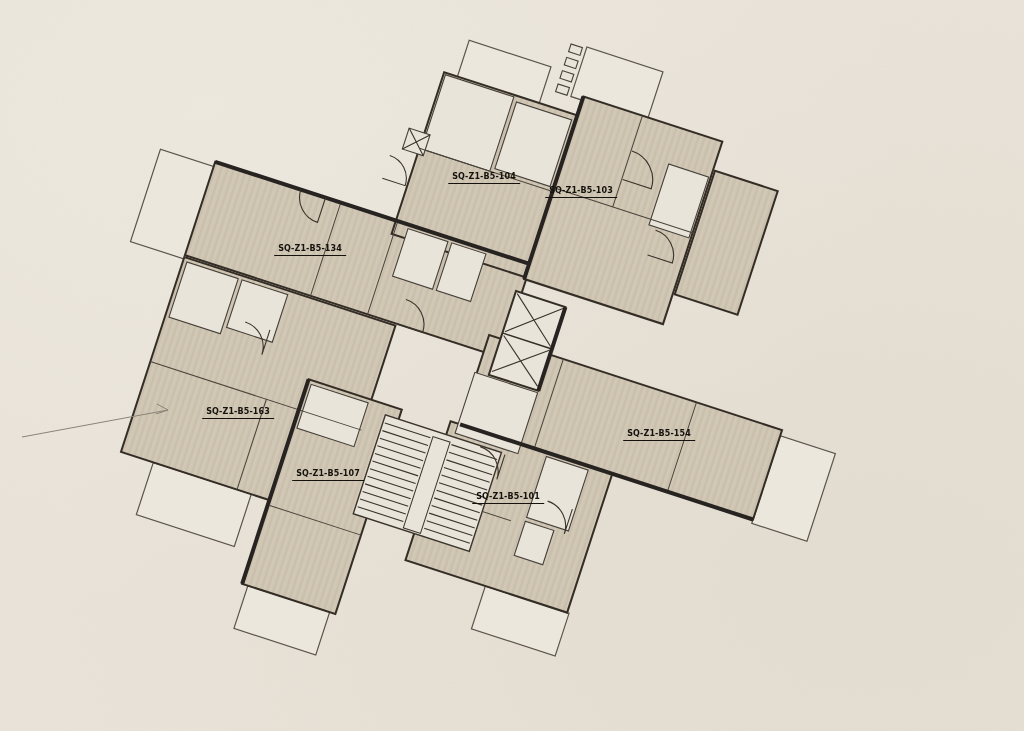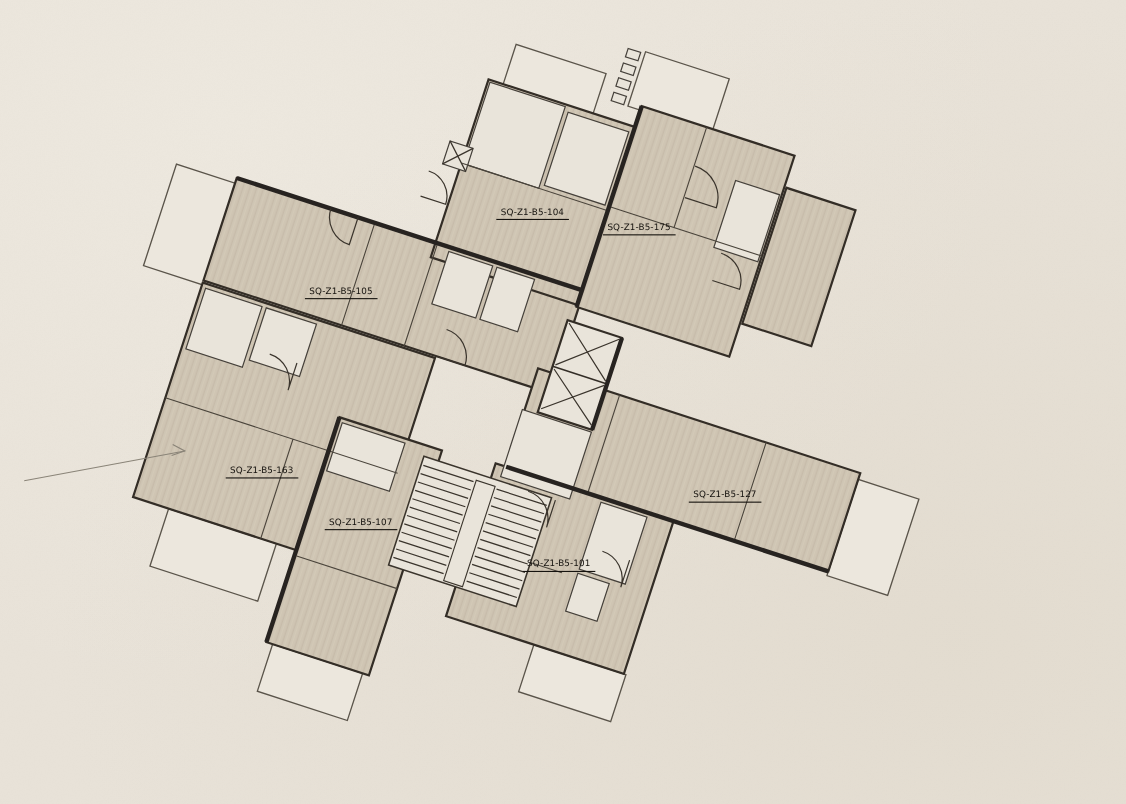--- a/index.html
+++ b/index.html
@@ -13,25 +13,24 @@
   svg{position:absolute;left:0;top:0;}
   .tan   {fill:url(#grain);stroke:#332d26;stroke-width:2;}
   .bal   {fill:#ece7dd;stroke:#5a544a;stroke-width:1.2;}
   .room  {fill:#e9e4da;stroke:#45403a;stroke-width:1.1;}
   .acc   {stroke:#272320;stroke-width:4;fill:none;}
   .part  {stroke:#4a443b;stroke-width:1;fill:none;}
   .thin  {stroke:#3a342c;stroke-width:1.1;fill:none;}
   .unit-label{
     position:absolute;
     transform:translateX(-50%);
-    font-size:8px;font-weight:normal;color:#15120e;
+    font-size:8px;font-weight:bold;color:#15120e;
     letter-spacing:.1px;white-space:nowrap;
     border-bottom:1.5px solid #15120e;
     padding:0 4px 2px 4px;
-    margin-top:16px;
   }
 </style>
 </head>
 <body>
 
 <div id="stage">
 
   <svg width="1024" height="731" viewBox="0 0 1024 731">
     <defs>
       <pattern id="grain" width="6" height="6" patternUnits="userSpaceOnUse">
@@ -154,19 +153,19 @@
       </g>
     </g>
 
     <g stroke="#8a8478" stroke-width="1" fill="none">
       <line x1="22" y1="437" x2="168" y2="410"></line>
       <path d="M157 404 L168 410 L156 414"></path>
     </g>
   </svg>
 
   <div class="unit-label" style="left:508px;top:492px">SQ-Z1-B5-101</div>
-  <div class="unit-label" style="left:659px;top:429px">SQ-Z1-B5-127</div>
-  <div class="unit-label" style="left:581px;top:186px">SQ-Z1-B5-175</div>
+  <div class="unit-label" style="left:659px;top:429px">SQ-Z1-B5-154</div>
+  <div class="unit-label" style="left:581px;top:186px">SQ-Z1-B5-103</div>
   <div class="unit-label" style="left:484px;top:172px">SQ-Z1-B5-104</div>
-  <div class="unit-label" style="left:310px;top:244px">SQ-Z1-B5-105</div>
+  <div class="unit-label" style="left:310px;top:244px">SQ-Z1-B5-134</div>
   <div class="unit-label" style="left:238px;top:407px">SQ-Z1-B5-163</div>
-  <div class="unit-label" style="left:328px;top:454px">SQ-Z1-B5-107</div>
+  <div class="unit-label" style="left:328px;top:469px">SQ-Z1-B5-107</div>
 </div>
 
 </body></html>

